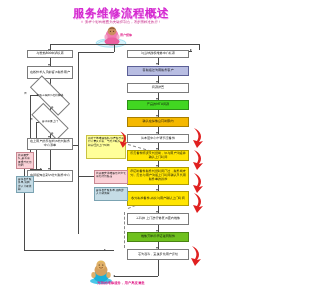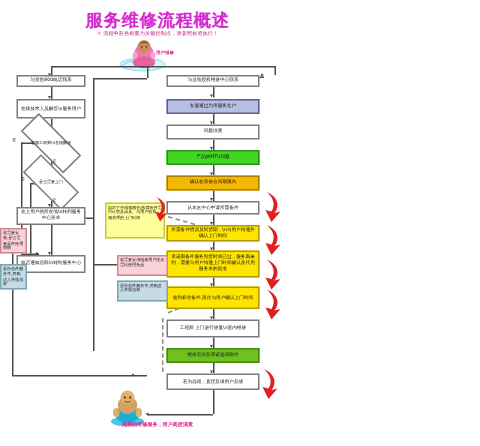--- a/index.html
+++ b/index.html
@@ -3,21 +3,21 @@
 <meta charset="utf-8">
 <style>
   html,body{margin:0;padding:0;}
   body{
     width:210px;height:297px;
     background:#ffffff;
     font-family:"DejaVu Sans","Liberation Sans",sans-serif;
     overflow:hidden;
     position:relative;
   }
-  #root{position:absolute;left:0;top:0;width:210px;height:256px;}
+  #root{position:absolute;left:16px;top:0;width:210px;height:256px;}
 
   
   .title{
     position:absolute;left:0;top:6px;width:210px;text-align:center;
     font-size:11.5px;font-weight:bold;color:#d42ad0;
     letter-spacing:0.5px;
     text-shadow:0.5px 0.5px 0 #f7b8f5;
   }
   .subtitle{
     position:absolute;left:0;top:20px;width:210px;text-align:center;

